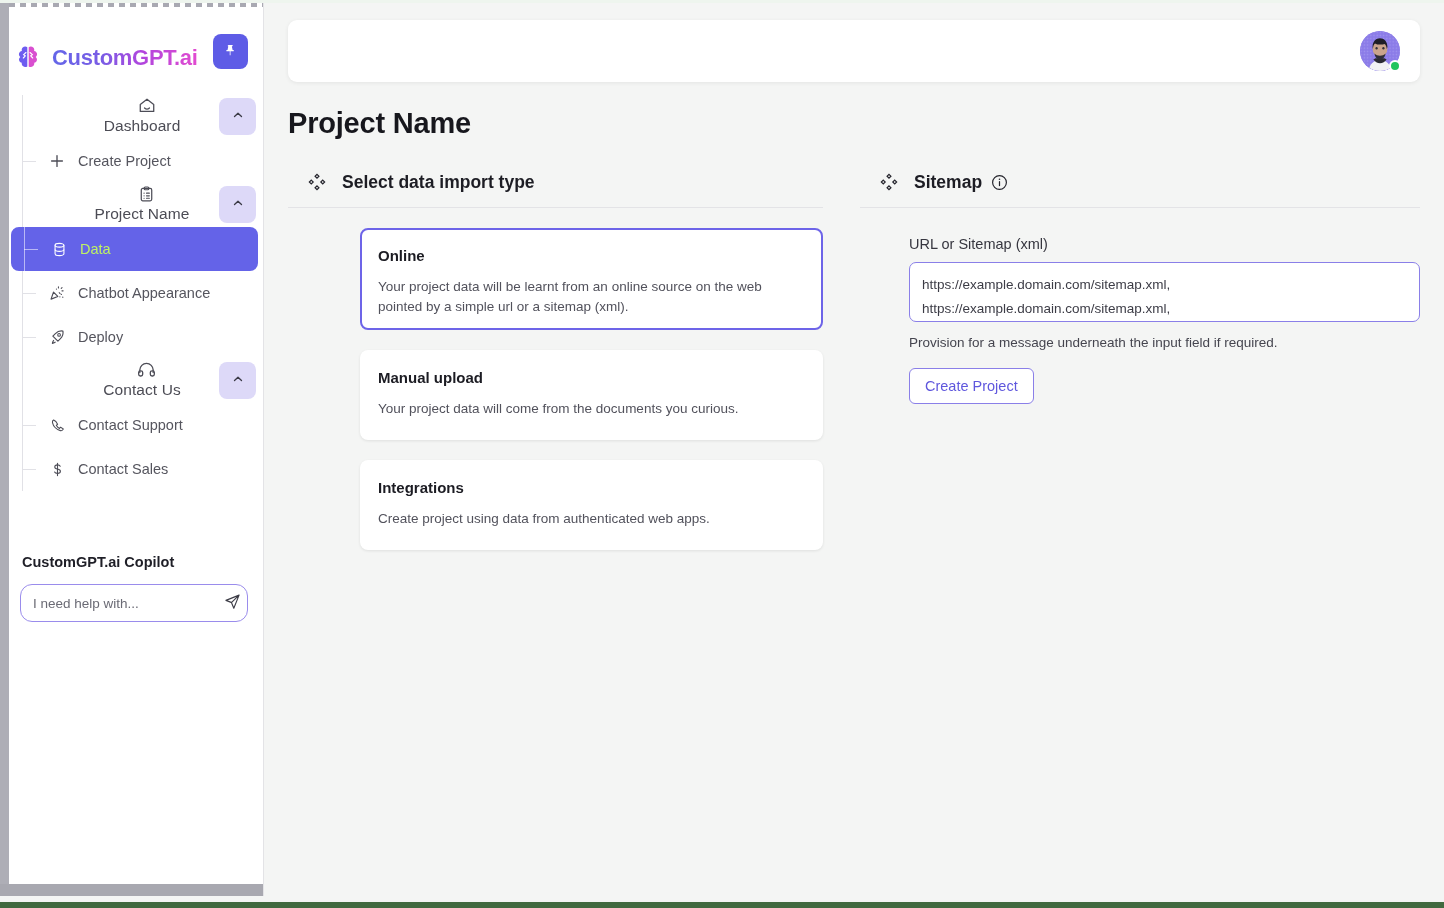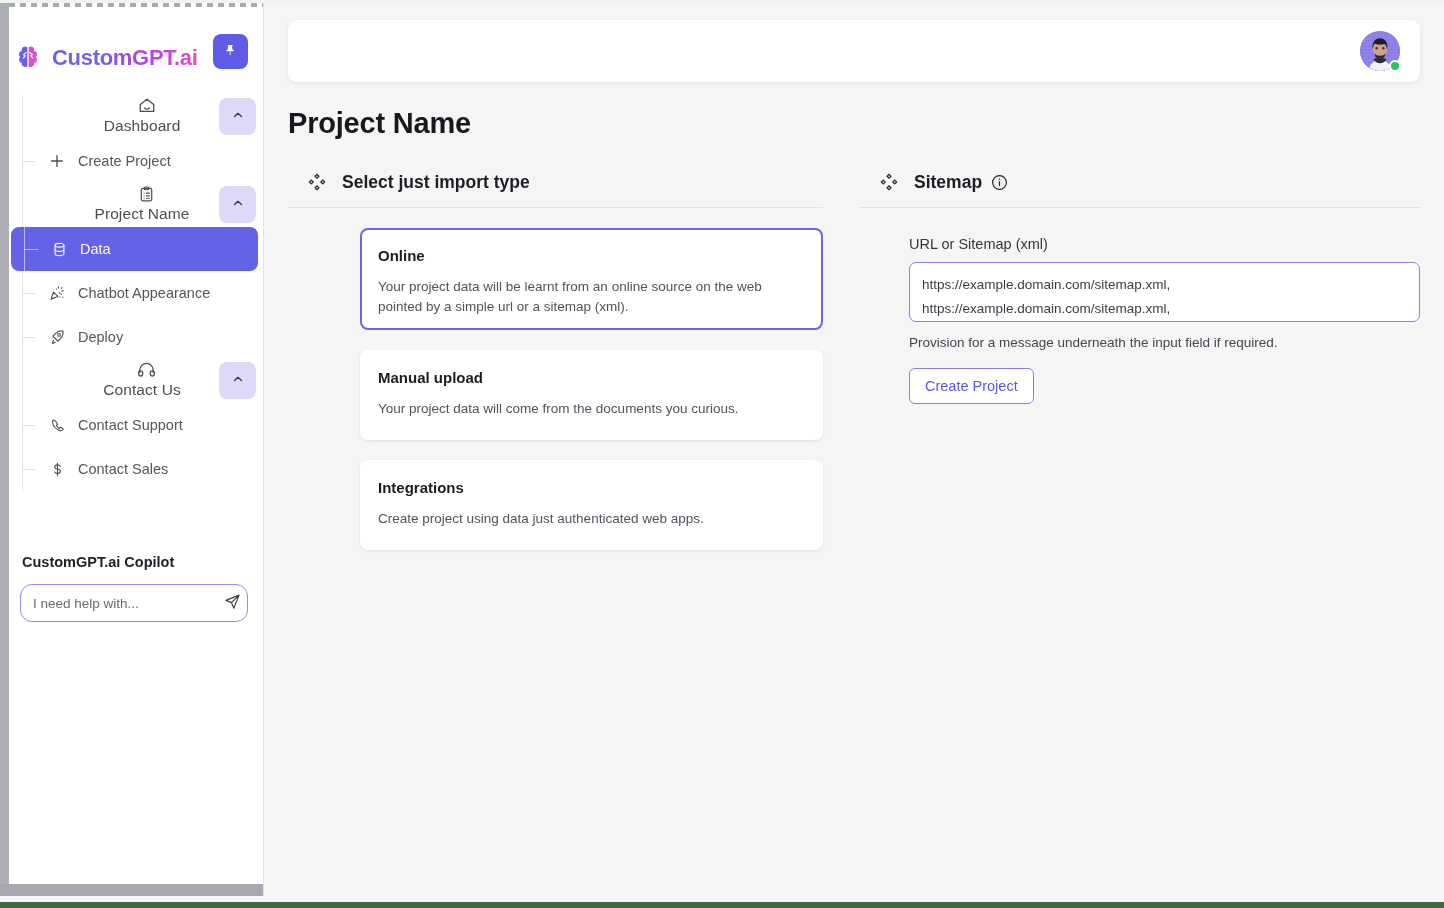--- a/index.html
+++ b/index.html
@@ -112,21 +112,21 @@
     position: absolute; left: 13px; top: 50%;
     width: 14px; height: 1px; background: #e1e1e6;
   }
   .child-ic { width: 20px; height: 20px; margin-left: 38px; flex: 0 0 20px;
               display: flex; align-items: center; justify-content: center; }
   .nav-child-label { margin-left: 11px; font-size: 14.5px; color: #55555e; }
   .nav-child.active {
     background: #6463e8;
     margin-left: 2px; width: 247px;
   }
-  .nav-child.active .nav-child-label { color: #fef9c3; }
+  .nav-child.active .nav-child-label { color: #bef264; }
   .nav-child.active .vline { background: rgba(255,255,255,.55); }
   .nav-child.active .tick { background: rgba(255,255,255,.55); }
 
   
   .copilot-title {
     position: absolute; left: 22px; top: 551px;
     font-size: 14.5px; font-weight: bold; color: #1f1f27;
   }
   .copilot-box {
     position: absolute; left: 20px; top: 581px;
@@ -460,36 +460,36 @@
         <span class="sec-icon">
           <svg viewBox="0 0 22 22" width="20" height="20" aria-hidden="true">
             <g fill="none" stroke="#24242c" stroke-width="1.35">
               <path d="M11 2.6 13.1 4.7 11 6.8 8.9 4.7z"></path>
               <path d="M11 15.2 13.1 17.3 11 19.4 8.9 17.3z"></path>
               <path d="M4.7 8.9 6.8 11 4.7 13.1 2.6 11z"></path>
               <path d="M17.3 8.9 19.4 11 17.3 13.1 15.2 11z"></path>
             </g>
           </svg>
         </span>
-        <span class="sec-title">Select just import type</span>
+        <span class="sec-title">Select data import type</span>
       </div>
 
       <div class="card selected">
         <div class="card-title">Online</div>
         <div class="card-desc">Your project data will be learnt from an online source on the web pointed by a simple url or a sitemap (xml).</div>
       </div>
 
       <div class="card">
         <div class="card-title">Manual upload</div>
         <div class="card-desc">Your project data will come from the documents you curious.</div>
       </div>
 
       <div class="card">
         <div class="card-title">Integrations</div>
-        <div class="card-desc">Create project using data just authenticated web apps.</div>
+        <div class="card-desc">Create project using data from authenticated web apps.</div>
       </div>
     </section>
 
     <section class="col-right">
       <div class="sec-head">
         <span class="sec-icon">
           <svg viewBox="0 0 22 22" width="20" height="20" aria-hidden="true">
             <g fill="none" stroke="#24242c" stroke-width="1.35">
               <path d="M11 2.6 13.1 4.7 11 6.8 8.9 4.7z"></path>
               <path d="M11 15.2 13.1 17.3 11 19.4 8.9 17.3z"></path>

